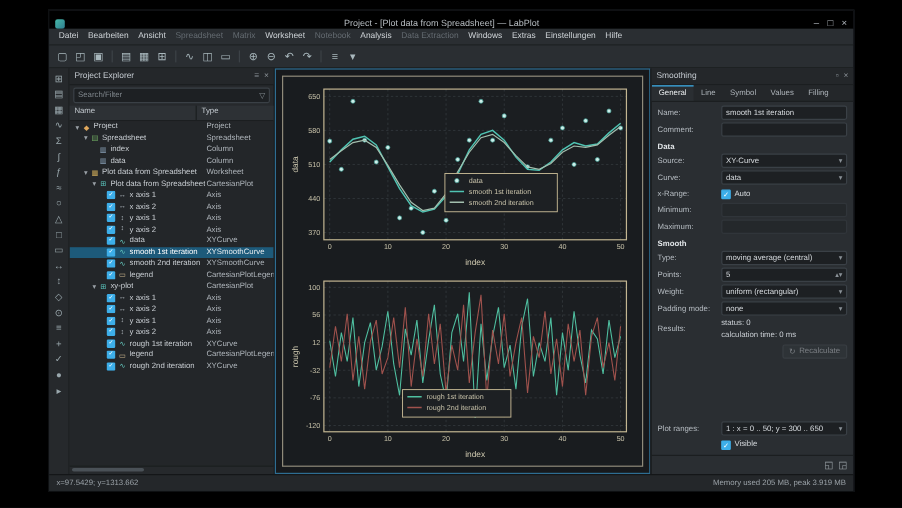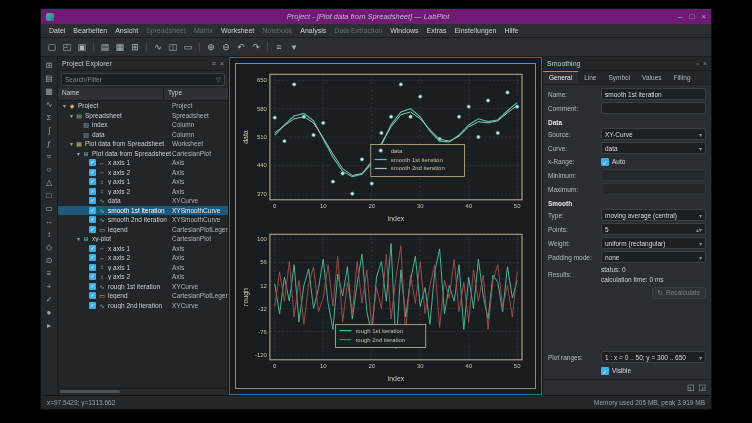--- a/index.html
+++ b/index.html
@@ -1,20 +1,20 @@
 <!DOCTYPE html>
 <html><head>
 <meta charset="utf-8">
 <style>
   html,body{margin:0;padding:0;background:#000;width:752px;height:423px;overflow:hidden;
     font-family:"Liberation Sans",sans-serif;-webkit-font-smoothing:antialiased;}
   .window{position:absolute;left:40px;top:8px;width:672px;height:402px;background:#2a2e32;
     display:flex;flex-direction:column;border:1px solid #0e1012;box-sizing:border-box;color:#d6dade;}
   
-  .titlebar{height:15px;background:#701a75;display:flex;align-items:center;padding:0 5px;flex-shrink:0;font-style:italic;}
+  .titlebar{height:15px;background:#000000;display:flex;align-items:flex-end;padding:0 5px;flex-shrink:0;}
   .app-icon{width:8px;height:8px;background:linear-gradient(135deg,#46b8a8,#2e7d8f);border-radius:2px;margin-right:4px;}
   .tb-title{flex:1;text-align:center;font-size:7.5px;color:#b9bfc4;white-space:nowrap;overflow:hidden;}
   .winbtns{display:flex;gap:7px;font-size:8px;color:#aeb4ba;}
   
   .menubar{height:13px;background:#2a2e32;display:flex;align-items:center;padding-left:4px;
     border-bottom:1px solid #1b1e20;font-size:7px;color:#ced3d7;flex-shrink:0;}
   .menu-item{padding:0 4px;cursor:default;}
   .menu-item.disabled{color:#646b71;}
   
   .toolbar{height:18px;display:flex;align-items:center;padding:0 4px;gap:1px;

